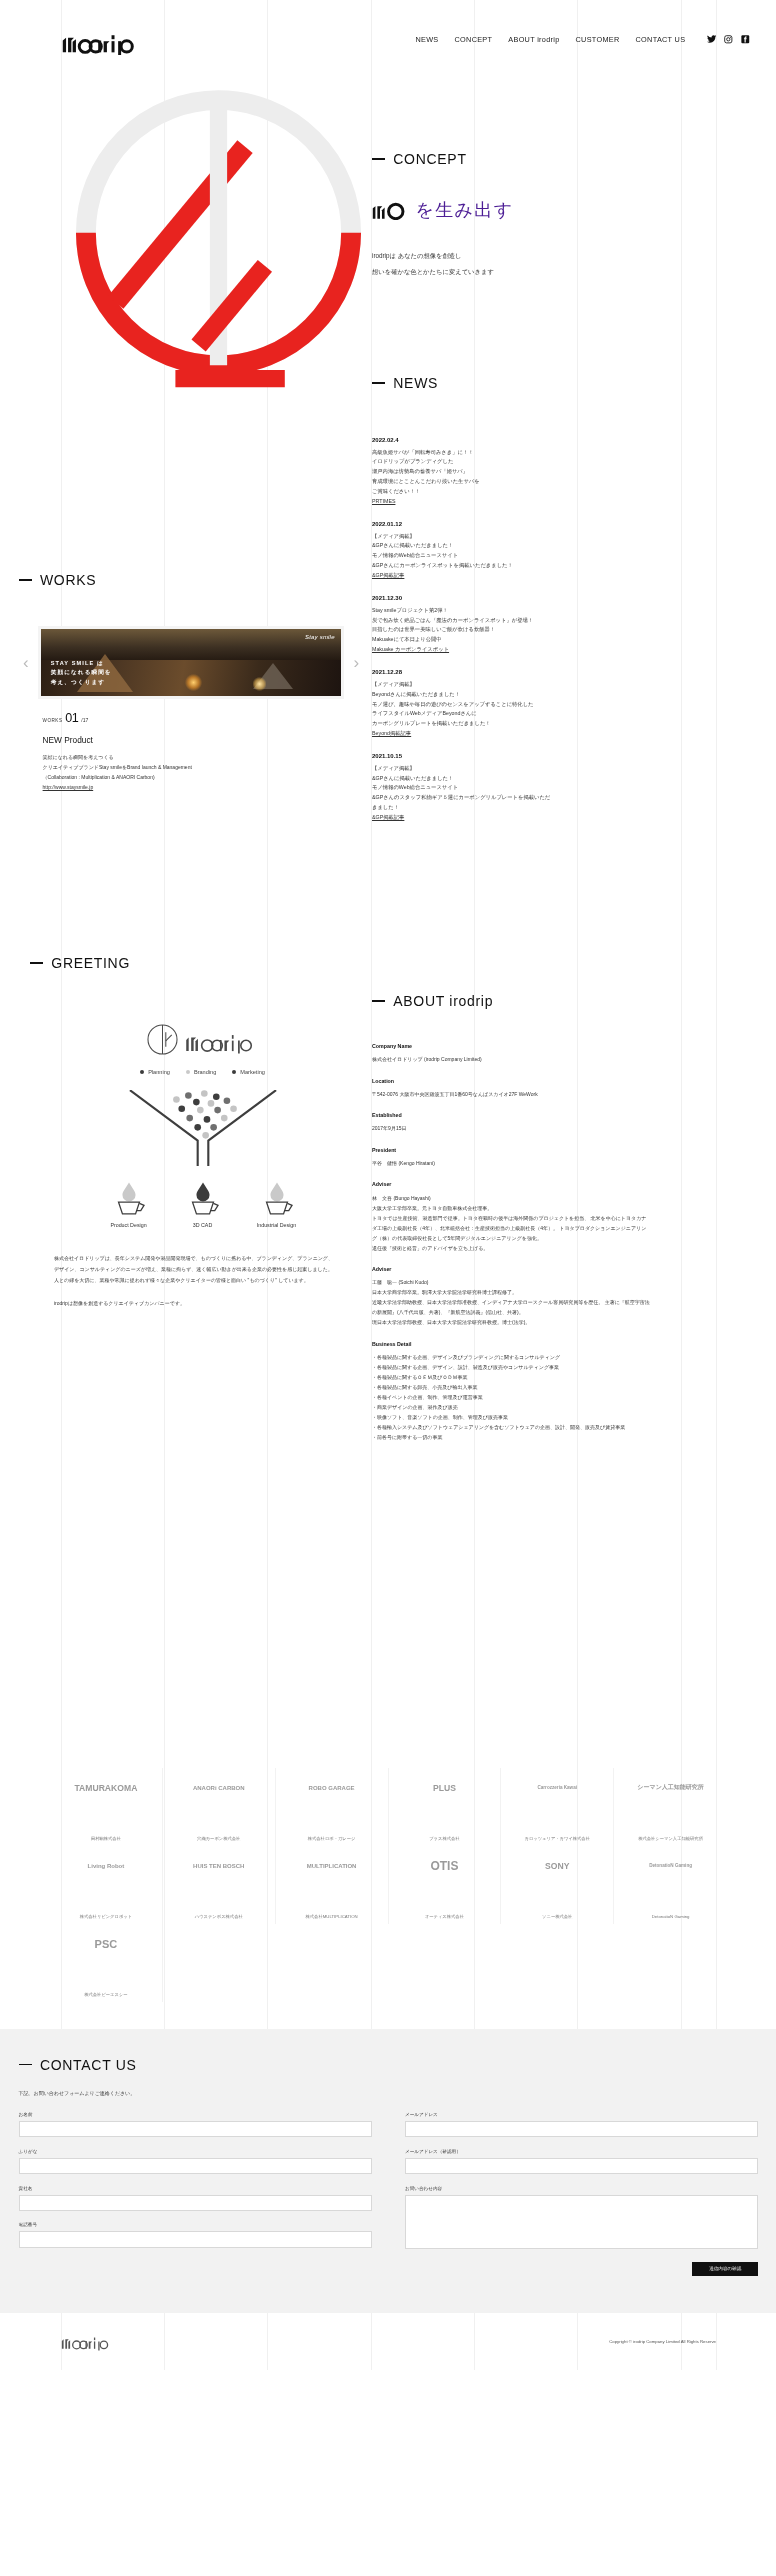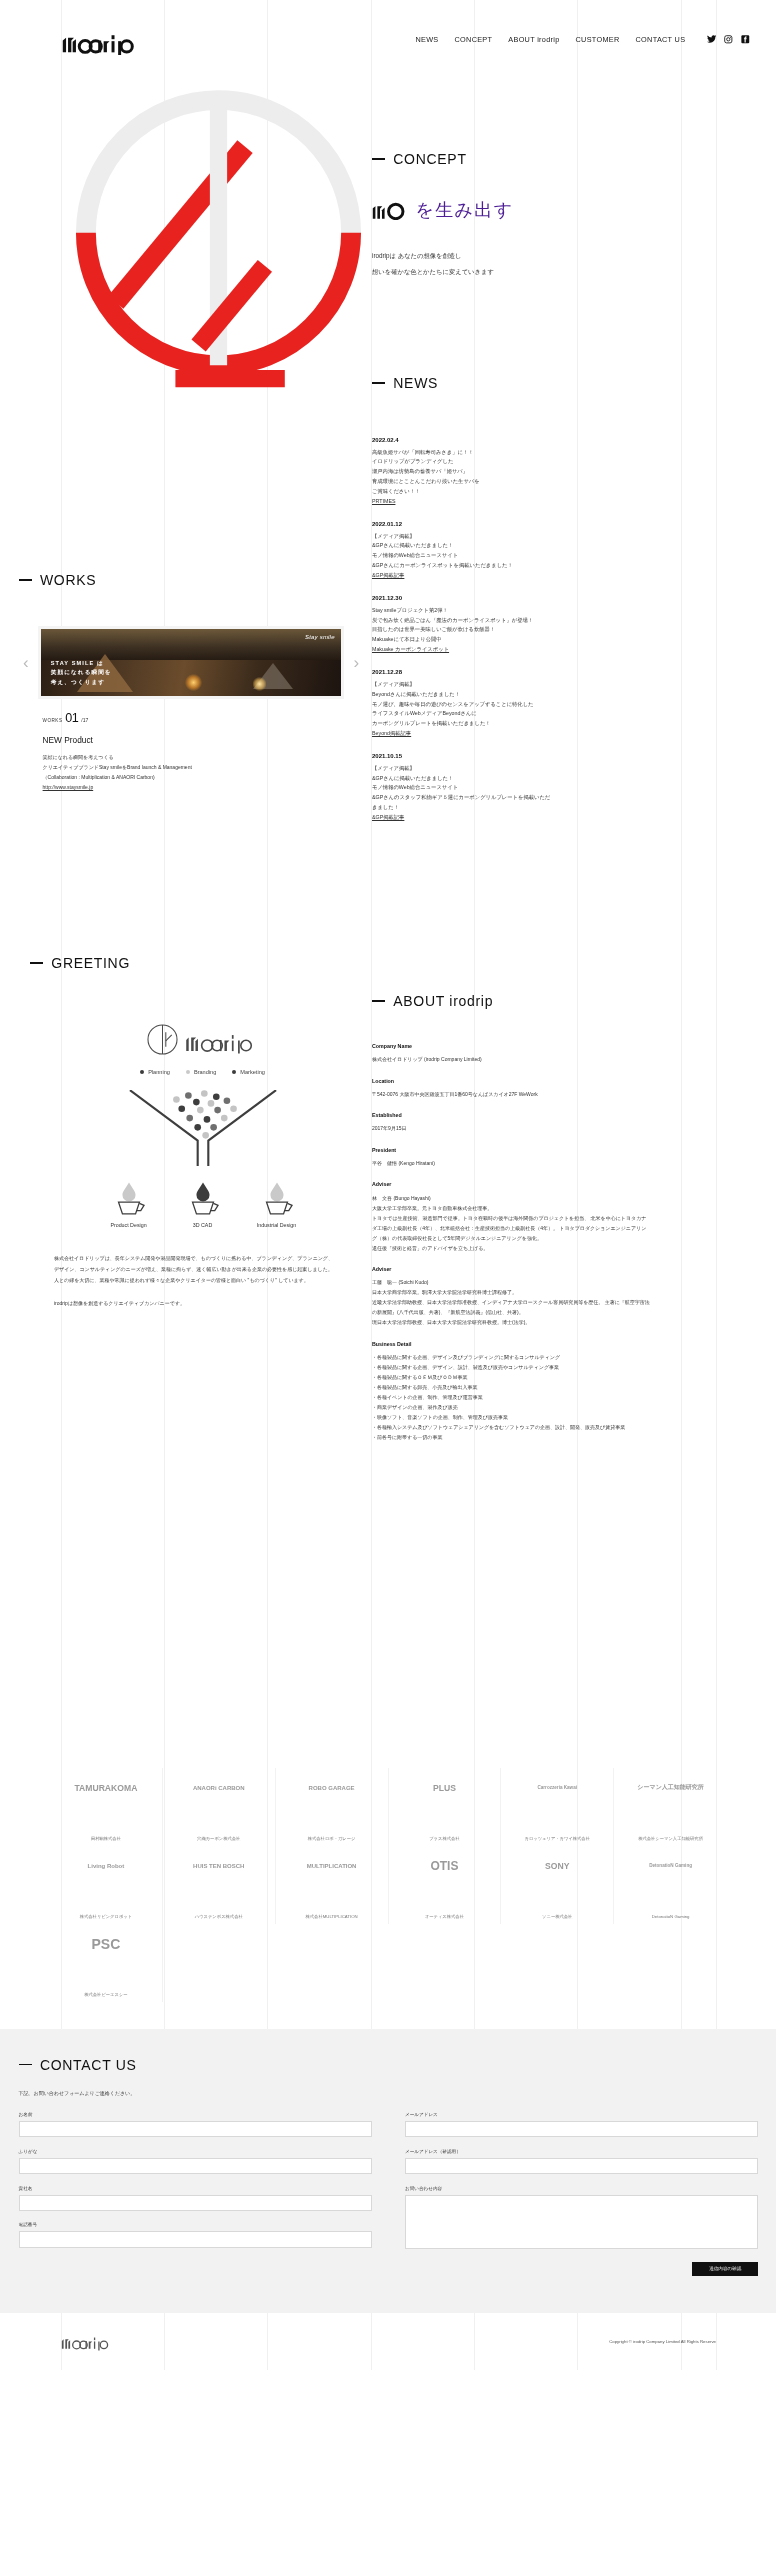--- a/index.html
+++ b/index.html
@@ -499,21 +499,21 @@
         </div>
         <div class="logo-cell">
           <div class="logo-img" style="font-size: 8.6px;">SONY</div>
           <div class="logo-cap">ソニー株式会社</div>
         </div>
         <div class="logo-cell">
           <div class="logo-img" style="font-size: 4.6px;">DetonatioN Gaming</div>
           <div class="logo-cap">DetonatioN Gaming</div>
         </div>
         <div class="logo-cell">
-          <div class="logo-img" style="font-size: 14px;">PSC</div>
+          <div class="logo-img" style="font-size: 11px;">PSC</div>
           <div class="logo-cap">株式会社ピーエスシー</div>
         </div>
       </div>
   </section>
 
   <section class="contact">
     <div class="sec-label">
       <span class="dash"></span>
       <h2>CONTACT US</h2>
     </div>

